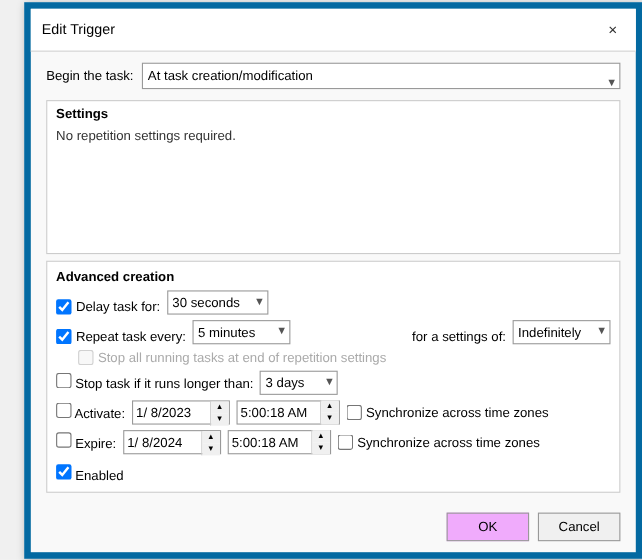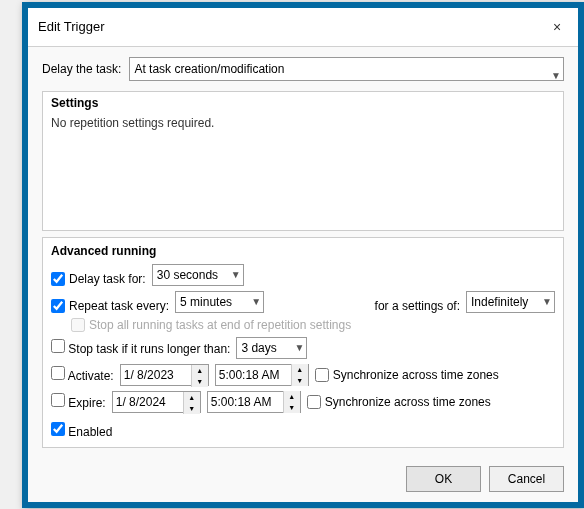--- a/index.html
+++ b/index.html
@@ -271,55 +271,55 @@
       height: 26px;
       font-size: 12px;
       border: 1px solid #999;
       background: #f0f0f0;
       cursor: pointer;
       display: flex;
       align-items: center;
       justify-content: center;
     }
     .btn-ok {
-      background: #e5e5e5;
+      background: #f0abfc;
     }
   </style>
 </head>
 <body>
 
 <div class="dialog">
 
   <div class="title-bar">
     <span>Edit Trigger</span>
     <div class="title-bar-close">×</div>
   </div>
 
   <div class="dialog-body">
 
     <div class="begin-row">
-      <span class="begin-label">Delay the task:</span>
+      <span class="begin-label">Begin the task:</span>
       <div class="select-wrapper">
         <select>
           <option>At task creation/modification</option>
           <option>On a schedule</option>
           <option>At log on</option>
           <option>At startup</option>
         </select>
         <span class="select-arrow">▼</span>
       </div>
     </div>
 
     <div class="settings-section">
       <div class="settings-label">Settings</div>
       <div class="no-settings-text">No repetition settings required.</div>
     </div>
 
     <div class="advanced-section">
-      <div class="advanced-label">Advanced running</div>
+      <div class="advanced-label">Advanced creation</div>
 
       <div class="advanced-row">
         <label>
           <input type="checkbox" checked="" style="">
           <span>Delay task for:</span>
         </label>
         <div class="select-sm">
           <select>
             <option>30 seconds</option>
             <option>1 minute</option>

